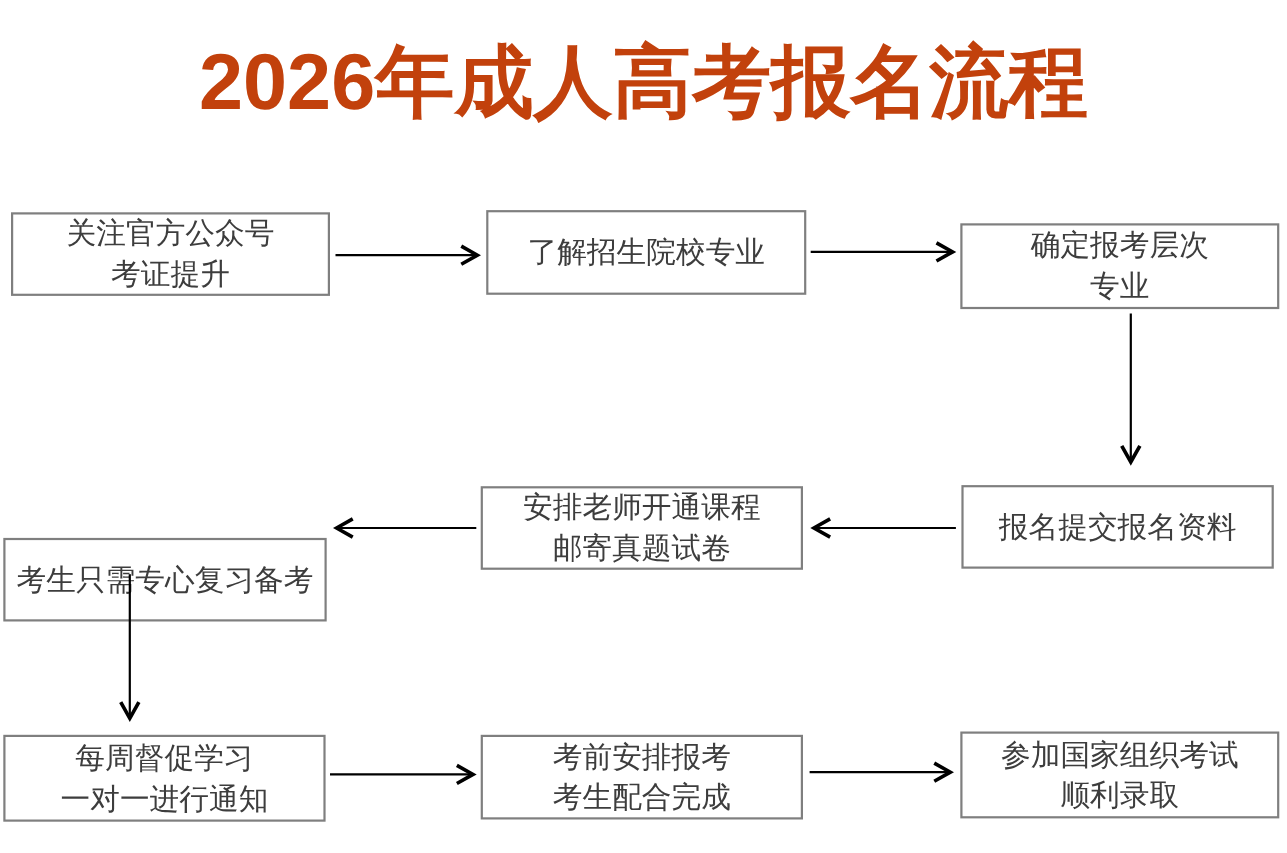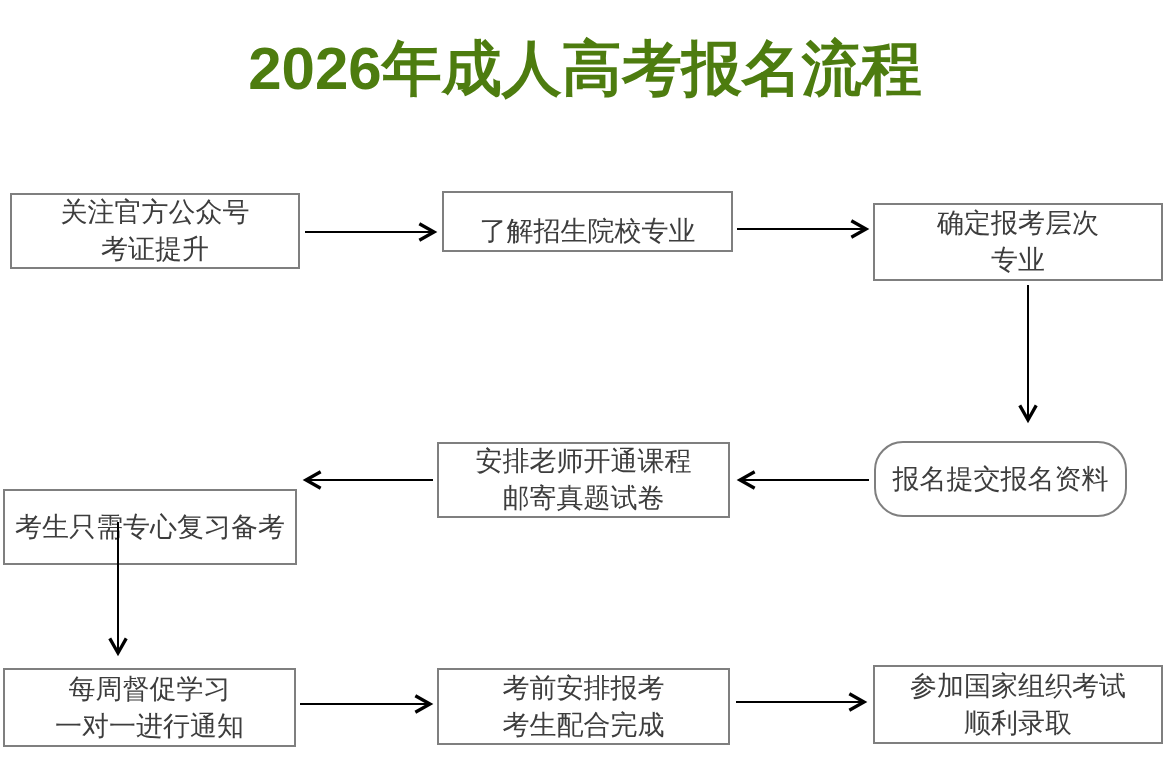--- a/index.html
+++ b/index.html
@@ -12,24 +12,24 @@
   .canvas {
     position: relative;
     width: 1170px; height: 775px;
     background: #ffffff;
   }
   .page-title {
     position: absolute;
     left: 0; top: 34px;
     width: 1170px;
     text-align: center;
-    font-size: 60px;
+    font-size: 72px;
     font-weight: 900;
     letter-spacing: 0px;
-    color: #4d7c0f;
+    color: #c2410c;
     line-height: 1.15;
     white-space: nowrap;
   }
   .node {
     position: absolute;
     border: 2px solid #7f7f7f;
     background: #ffffff;
     display: flex;
     flex-direction: column;
     align-items: center;
@@ -55,30 +55,30 @@
 
 <div class="canvas">
 
   <div class="page-title">2026年成人高考报名流程</div>
 
   <div class="node" style="left:10px; top:193px; width:290px; height:76px;">
     <span class="line">关注官方公众号</span>
     <span class="line">考证提升</span>
   </div>
 
-  <div class="node" style="left:442px; top:191px; width:291px; height:61px;justify-content:flex-end;">
+  <div class="node" style="left:442px; top:191px; width:291px; height:77px;">
     <span class="line">了解招生院校专业</span>
   </div>
 
   <div class="node" style="left:873px; top:188px; width:290px; height:78px;margin-top:15px;">
     <span class="line">确定报考层次</span>
     <span class="line">专业</span>
   </div>
 
-  <div class="node" style="left:874px; top:441px; width:253px; height:76px;border-radius:29px;">
+  <div class="node" style="left:874px; top:441px; width:284px; height:76px;">
     <span class="line">报名提交报名资料</span>
   </div>
 
   <div class="node" style="left:437px; top:442px; width:293px; height:76px;justify-content:center;">
     <span class="line">安排老师开通课程</span>
     <span class="line">邮寄真题试卷</span>
   </div>
 
   <div class="node" style="left:3px; top:441px; width:294px; height:76px;margin-top:48px;">
     <span class="line">考生只需专心复习备考</span>

